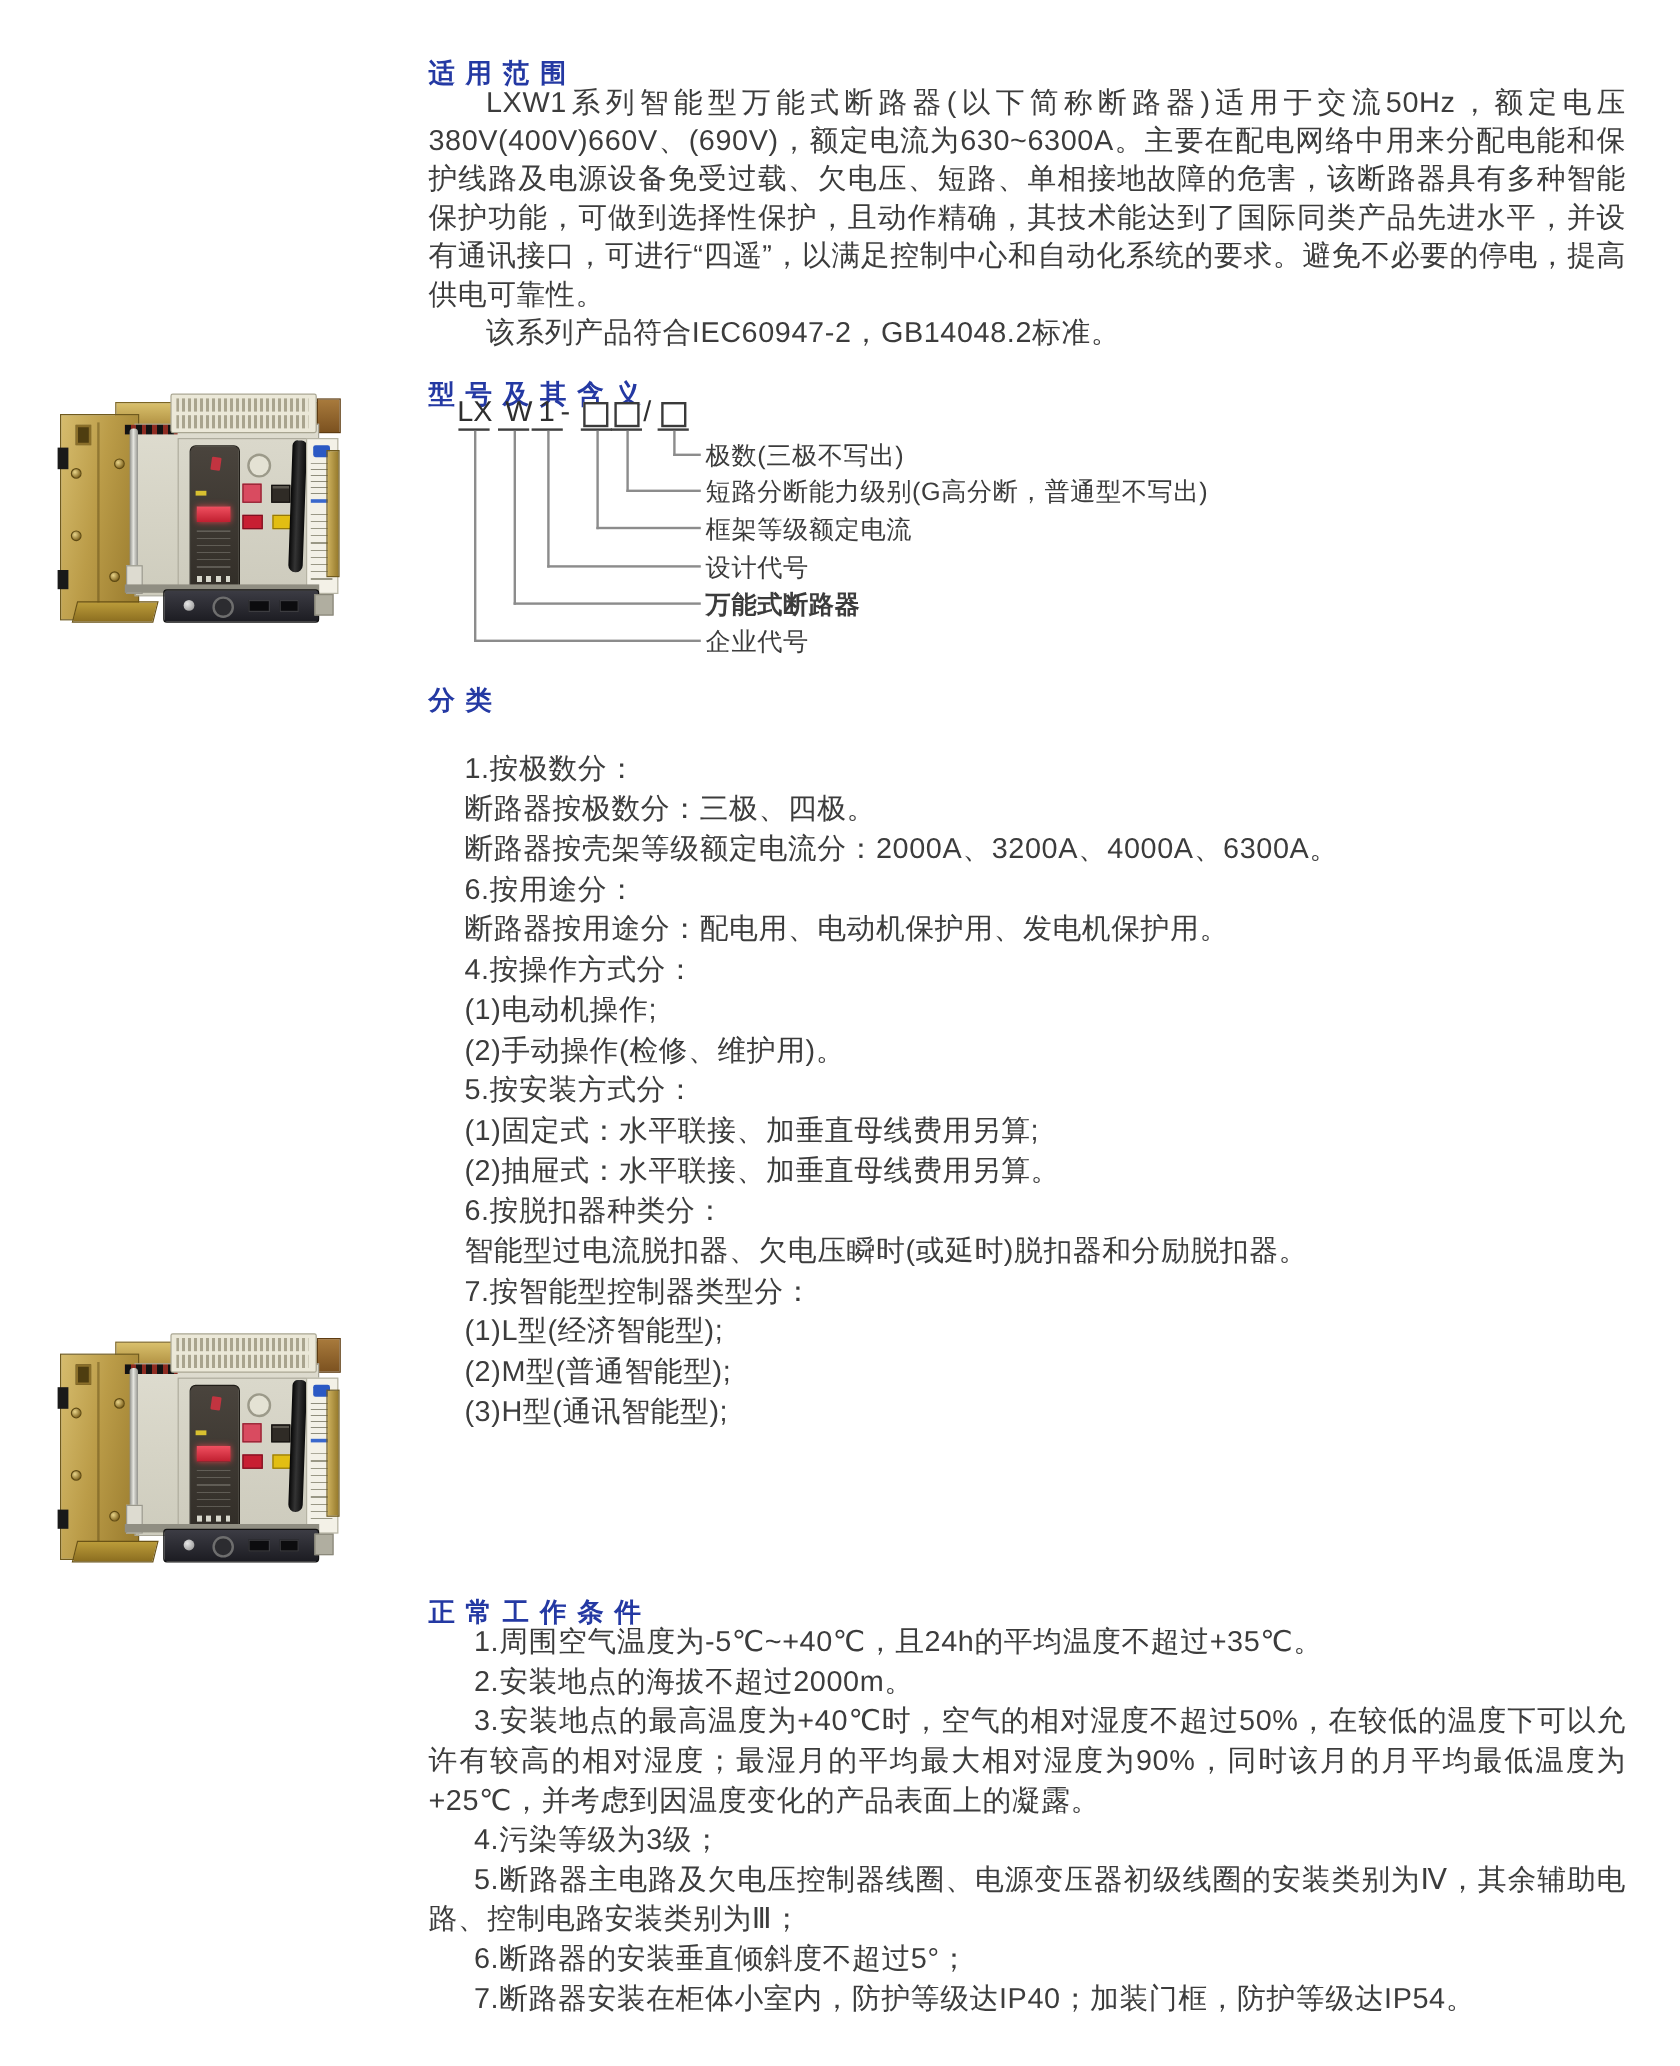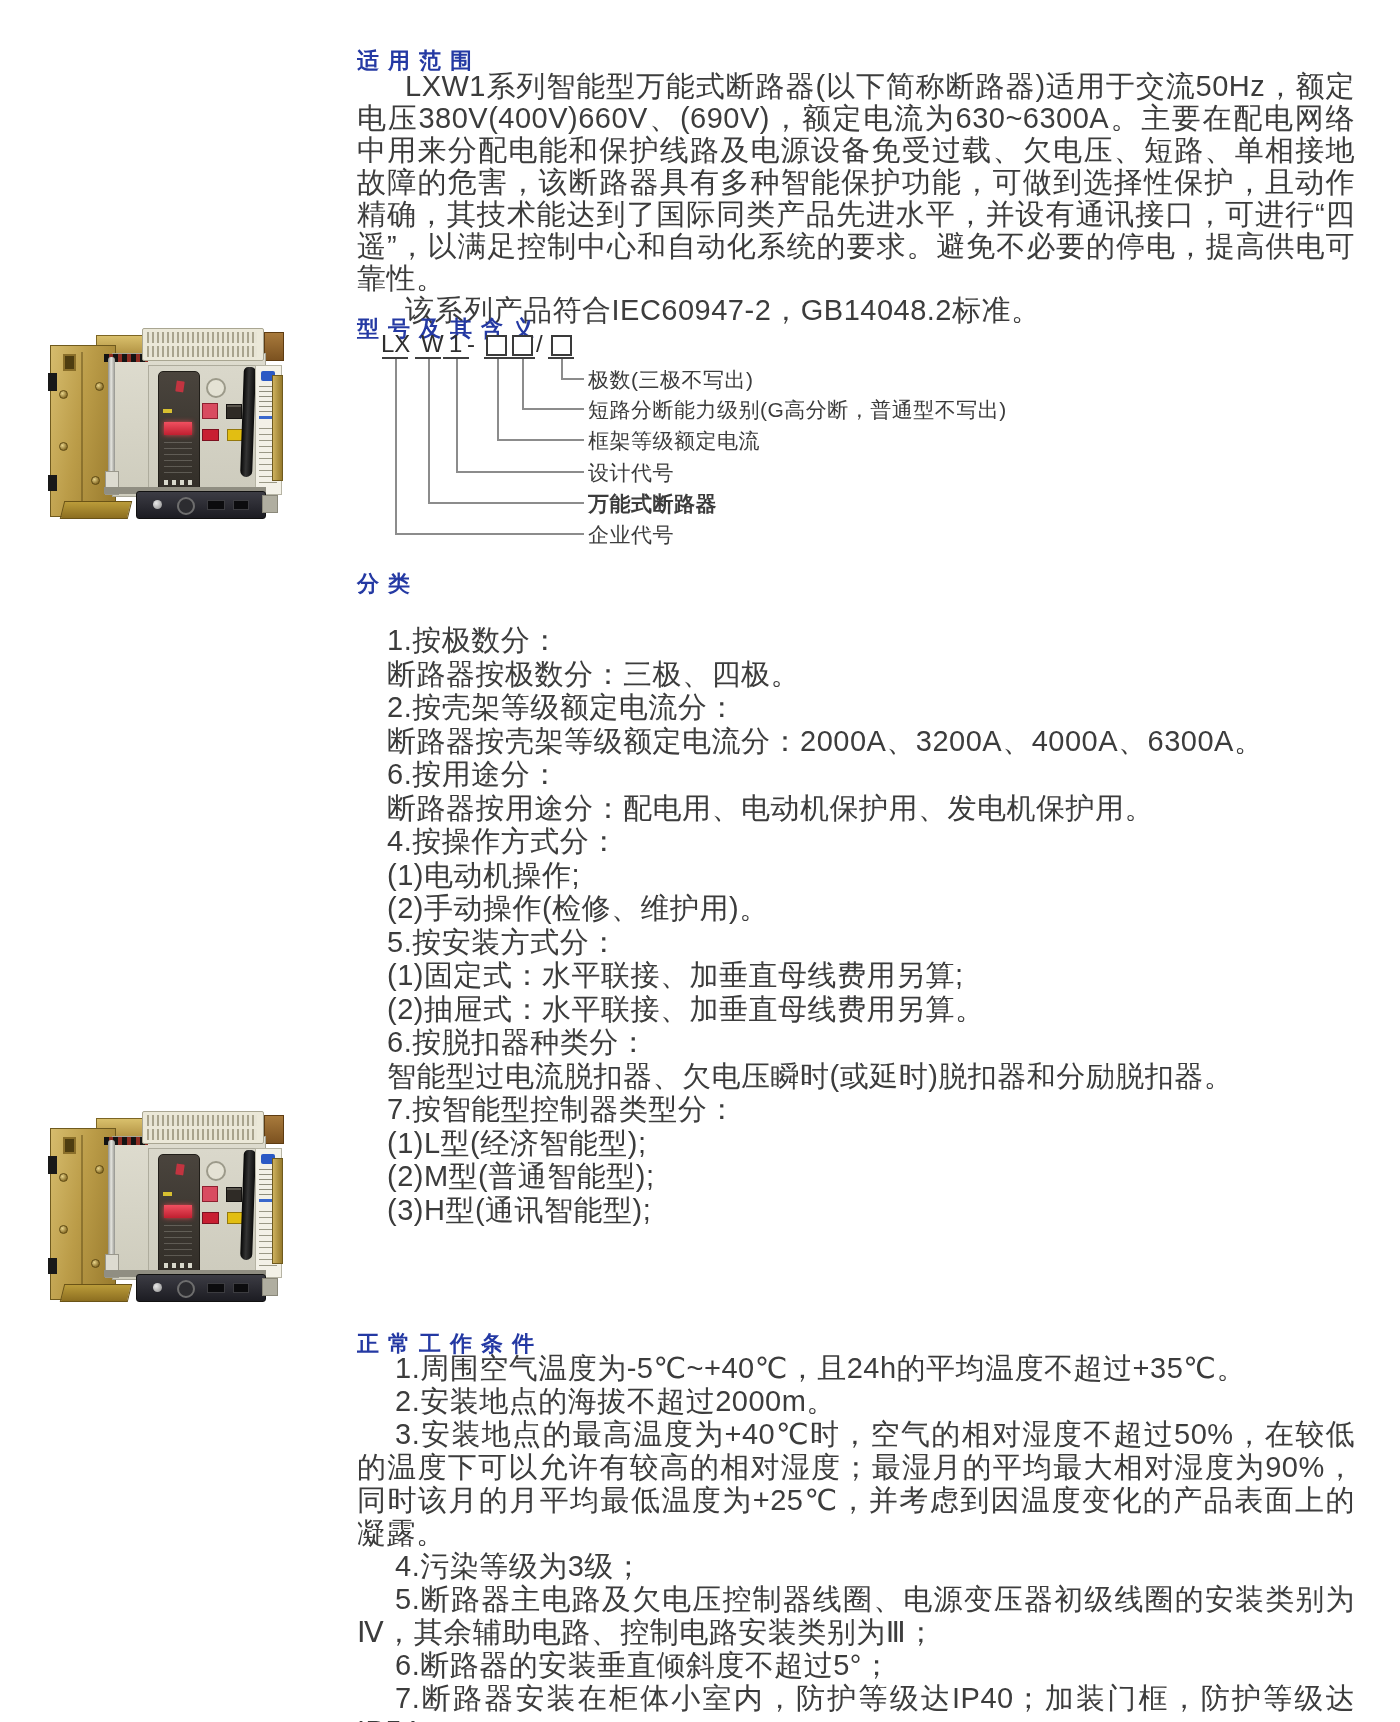--- a/index.html
+++ b/index.html
@@ -7,21 +7,21 @@
     width:1400px;height:1722px;position:relative;background:#ffffff;
     font-family:"Liberation Sans","DejaVu Sans",sans-serif;
     color:#3b3b3b;overflow:hidden;
   }
   .col{position:absolute;left:345px;top:0;width:1010px;}
   .sec-heading{
     position:absolute;left:12px;
     font-size:22px;font-weight:700;color:#2439a3;letter-spacing:9px;
     white-space:nowrap;
   }
-  .bodytext{font-size:29px;line-height:32px;letter-spacing:.5px;color:#3c3c3c;}
+  .bodytext{font-size:24px;line-height:32px;letter-spacing:.5px;color:#3c3c3c;}
   .para{text-align:justify;text-indent:48px;margin:0;}
 
   
   #scope-paras{position:absolute;left:12px;top:70px;width:998px;}
 
   
   #model-diagram{position:absolute;left:0;top:330px;width:800px;height:245px;}
   .code-part{position:absolute;top:0;font-size:24px;color:#2e2e2e;font-weight:400;}
   .code-box{position:absolute;top:5px;width:17px;height:17px;border:2px solid #3a3a3a;background:#fff;}
   .tick{position:absolute;top:27px;width:26px;height:0;border-top:2px solid #3f3f3f;}
@@ -232,21 +232,20 @@
     <div class="dg-label" style="top:97px;">框架等级额定电流</div>
     <div class="dg-label" style="top:129px;">设计代号</div>
     <div class="dg-label" style="top:160px;font-weight:bold;">万能式断路器</div>
     <div class="dg-label" style="top:191px;">企业代号</div>
   </div>
 
   <h2 class="sec-heading" style="top:551px;text-align:center;">分类</h2>
   <div id="class-list" class="bodytext">
     <div class="cl-line">1.按极数分：</div>
     <div class="cl-line">断路器按极数分：三极、四极。</div>
-    <div class="cl-line">2.按壳架等级额定电流分：</div>
     <div class="cl-line">断路器按壳架等级额定电流分：2000A、3200A、4000A、6300A。</div>
     <div class="cl-line">6.按用途分：</div>
     <div class="cl-line">断路器按用途分：配电用、电动机保护用、发电机保护用。</div>
     <div class="cl-line">4.按操作方式分：</div>
     <div class="cl-line">(1)电动机操作;</div>
     <div class="cl-line">(2)手动操作(检修、维护用)。</div>
     <div class="cl-line">5.按安装方式分：</div>
     <div class="cl-line">(1)固定式：水平联接、加垂直母线费用另算;</div>
     <div class="cl-line">(2)抽屉式：水平联接、加垂直母线费用另算。</div>
     <div class="cl-line">6.按脱扣器种类分：</div>

